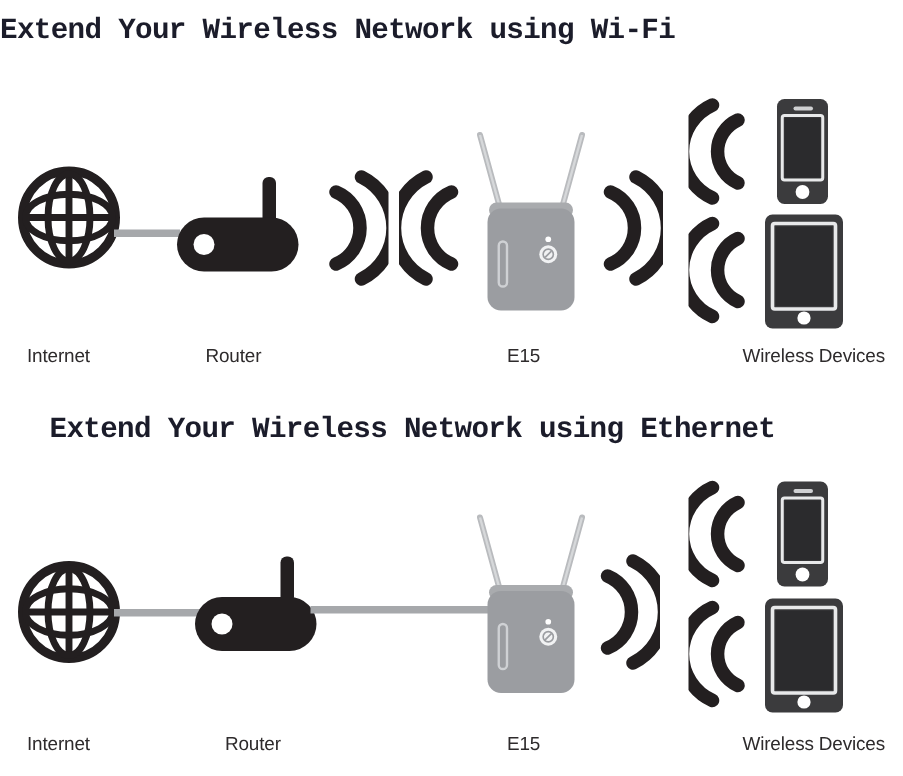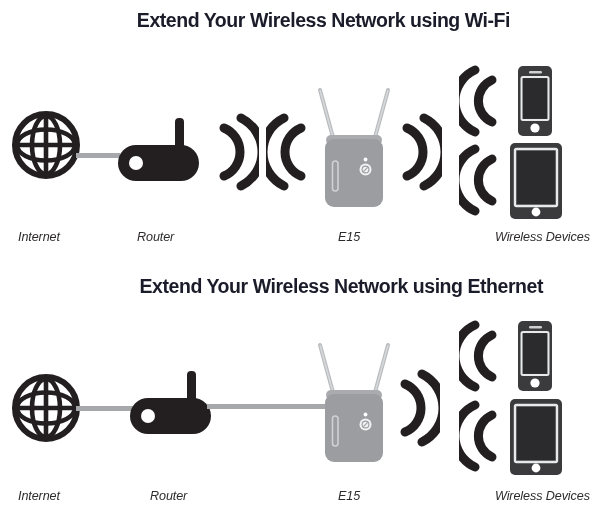--- a/index.html
+++ b/index.html
@@ -28,26 +28,27 @@
     left: 0;
     width: 602px;
   }
   #diagram-wifi     { top: 0px;   height: 258px; }
   #diagram-ethernet { top: 258px; height: 259px; }
 
   .diagram-title {
     position: absolute;
     left: 0;
     width: 510px;
-    text-align: right;
+    text-align: left;
     font-size: 19.5px;
     font-weight: bold;
     letter-spacing: -0.45px;
     color: #1b1c2a;
     white-space: nowrap;
+    font-family: Liberation Mono, monospace;
   }
   #diagram-wifi .diagram-title     { top: 9px; }
   #diagram-ethernet .diagram-title { top: 17px; margin-left: 33px; }
 
   .stage {
     position: absolute;
     left: 0;
     width: 602px;
     height: 175px;
   }
@@ -55,21 +56,20 @@
   #diagram-ethernet .stage { top: 60px; }
 
   
   .caption {
     position: absolute;
     font-size: 12.6px;
     font-weight: normal;
     color: #2e2b2c;
     white-space: nowrap;
     letter-spacing: -0.1px;
-    font-style: italic;
   }
   .cap-internet { left: 18px;  }
   .cap-router   { left: 137px; }
   .cap-e15      { left: 338px; }
   .cap-devices  { left: 495px; }
 
   #diagram-wifi .caption     { top: 230px; }
   #diagram-ethernet .caption { top: 231px; }
 
   

